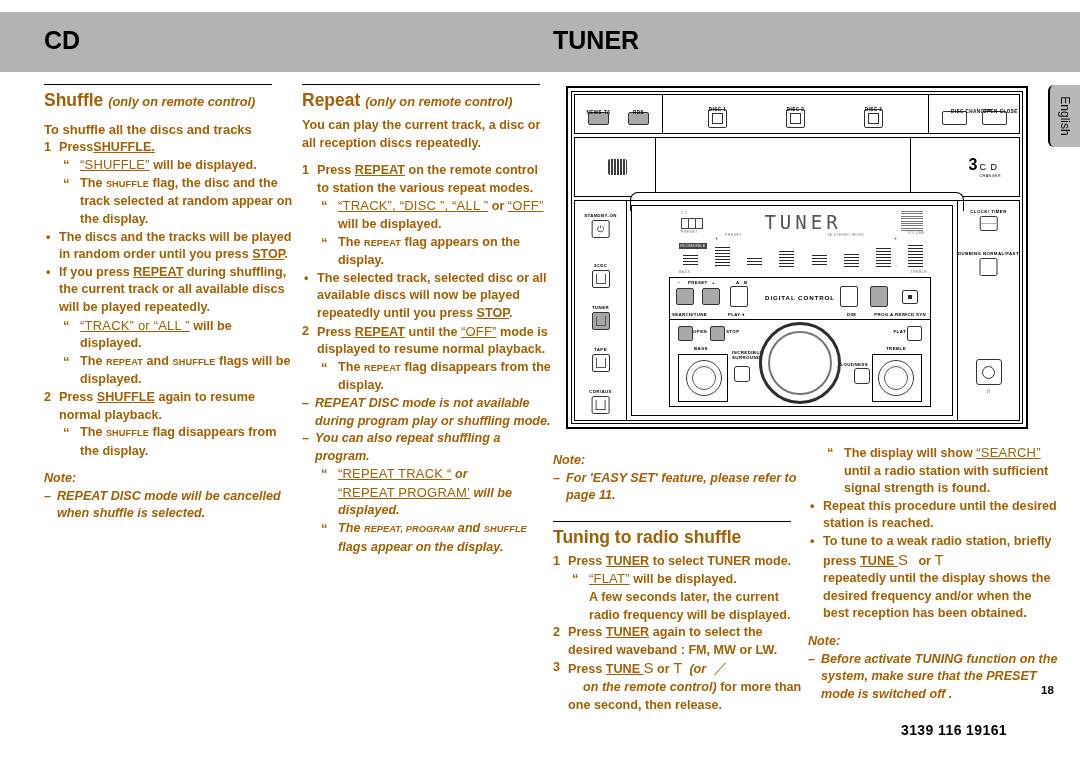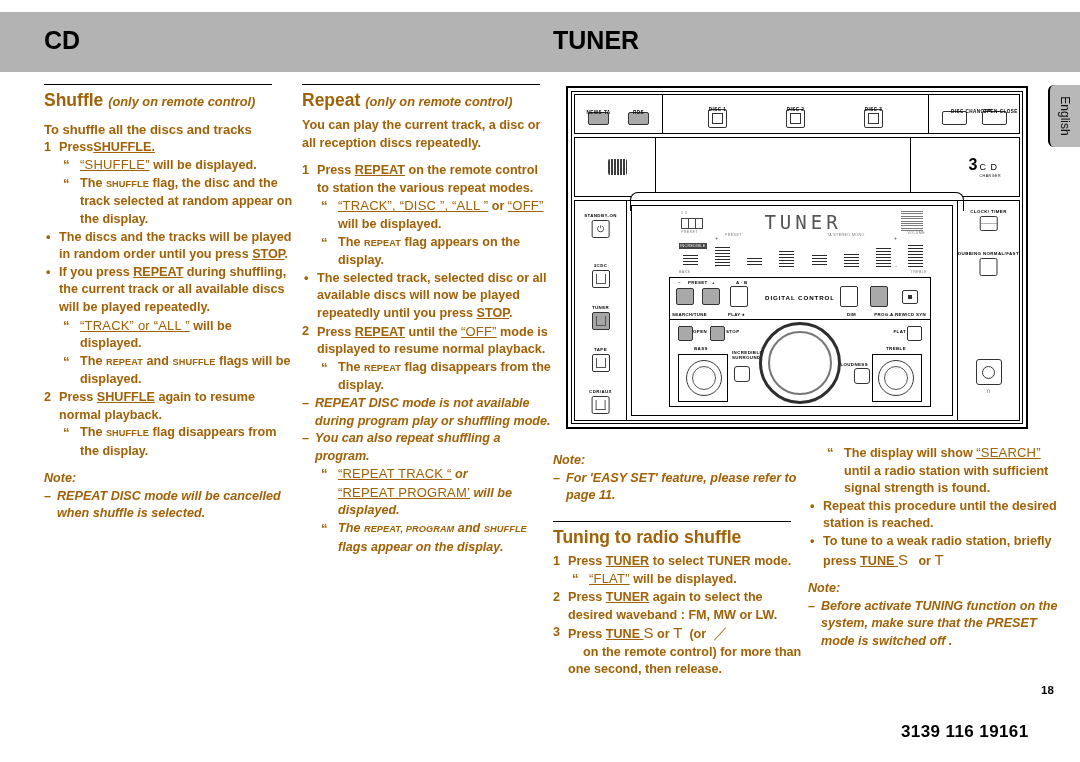--- a/index.html
+++ b/index.html
@@ -106,36 +106,36 @@
   .row .mark.dot   { width: 13px; padding-left: 2px; }
   .row .mark.dash  { width: 13px; }
   .row .mark.quote { width: 17px; padding-left: 4px; font-size: 13px; }
   .row .body { flex: 1 1 auto; }
 
   .ind1 { margin-left: 15px; }
 
   .disp  { font-size: 13px; font-weight: normal; letter-spacing: .2px; text-decoration: underline; }
   .flag  { font-size: 9.2px; font-weight: bold; letter-spacing: .1px; }
   .under { text-decoration: underline; }
-  .ital  { }
+  .ital  { font-style: italic; }
   .note-h { font-style: italic; font-weight: bold; margin: 10px 0 0 0; }
   .note-b { font-style: italic; font-weight: bold; }
   .bigsym { font-size: 15px; font-weight: normal; }
 
   
   .page-no {
     position: absolute;
     left: 1041px; top: 684px;
     font-size: 11.5px;
     font-weight: bold;
   }
   .order-code {
     position: absolute;
     left: 901px; top: 722px;
-    font-size: 17px;
+    font-size: 14px;
     font-weight: bold;
     letter-spacing: .4px;
   }
 
   
   .device {
     position: absolute;
     left: 566px; top: 86px;
     width: 462px; height: 343px;
     border: 2.4px solid #000;
@@ -640,21 +640,21 @@
     <div class="rule wide" style="margin-top:16px"></div>
     <h2 class="sec">Tuning to radio shuffle</h2>
 
     <div class="row">
       <span class="mark">1</span>
       <span class="body"><span>Press </span><span class="under">TUNER</span><span> to select TUNER mode.</span></span>
     </div>
 
     <div class="row ind1">
       <span class="mark quote">“</span>
-      <span class="body"><span class="disp">“FLAT”</span><span> will be displayed.</span><br></span>
+      <span class="body"><span class="disp">“FLAT”</span><span> will be displayed.</span><br><span>A few seconds later, the current radio frequency will be displayed.</span></span>
     </div>
 
     <div class="row">
       <span class="mark">2</span>
       <span class="body"><span>Press </span><span class="under">TUNER</span><span> again to select the desired waveband : FM, MW or LW.</span></span>
     </div>
 
     <div class="row">
       <span class="mark">3</span>
       <span class="body"><span>Press </span><span class="under">TUNE </span><span class="bigsym">S</span><span> or </span><span class="bigsym">T</span>&nbsp;&nbsp;<span class="ital">(or</span>&nbsp;&nbsp;<span class="bigsym">／</span><br><span class="ital ind1">on the remote control)</span><span> for more than one second, then release.</span></span>
@@ -667,21 +667,21 @@
       <span class="body"><span>The display will show </span><span class="disp">“SEARCH”</span><span> until a radio station with sufficient signal strength is found.</span></span>
     </div>
 
     <div class="row">
       <span class="mark dot">•</span>
       <span class="body">Repeat this procedure until the desired station is reached.</span>
     </div>
 
     <div class="row">
       <span class="mark dot">•</span>
-      <span class="body"><span>To tune to a weak radio station, briefly press </span><span class="under">TUNE </span><span class="bigsym">S</span>&nbsp;&nbsp;<span> or </span><span class="bigsym">T</span><br></span>
+      <span class="body"><span>To tune to a weak radio station, briefly press </span><span class="under">TUNE </span><span class="bigsym">S</span>&nbsp;&nbsp;<span> or </span><span class="bigsym">T</span><br><span>repeatedly until the display shows the desired frequency and/or when the best reception has been obtained.</span></span>
     </div>
 
     <p class="note-h">Note:</p>
     <div class="row">
       <span class="mark dash note-b">–</span>
       <span class="body note-b">Before activate TUNING function on the system, make sure that the PRESET mode is switched off .</span>
     </div>
   </div>
 
   <div class="page-no">18</div>

